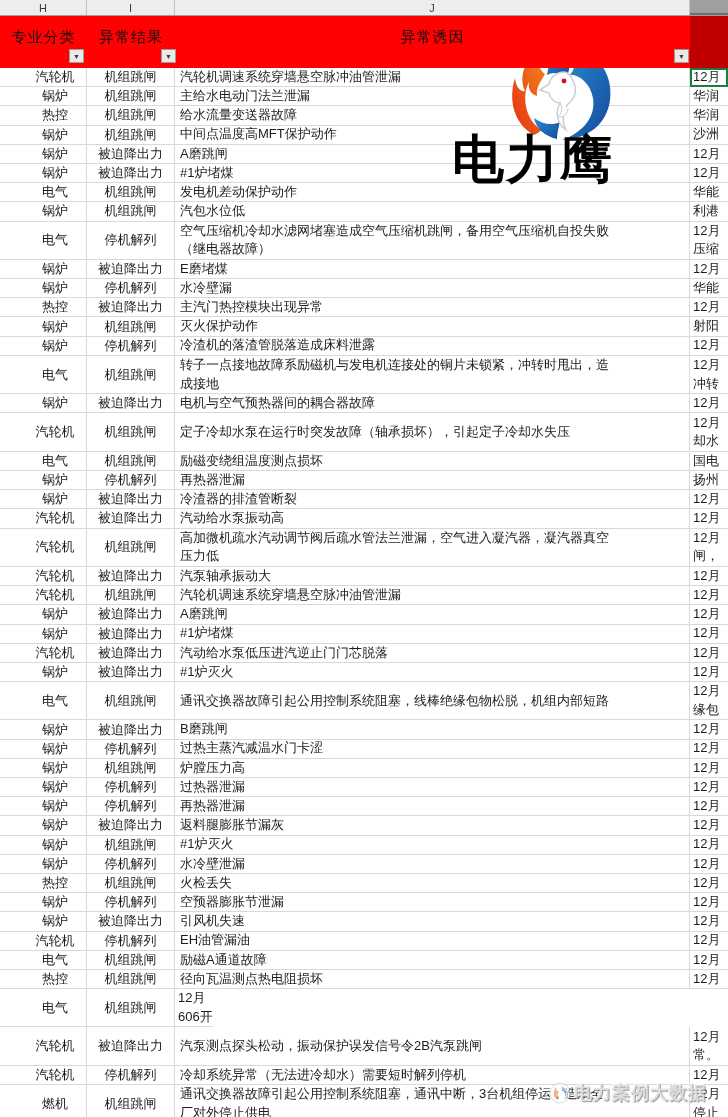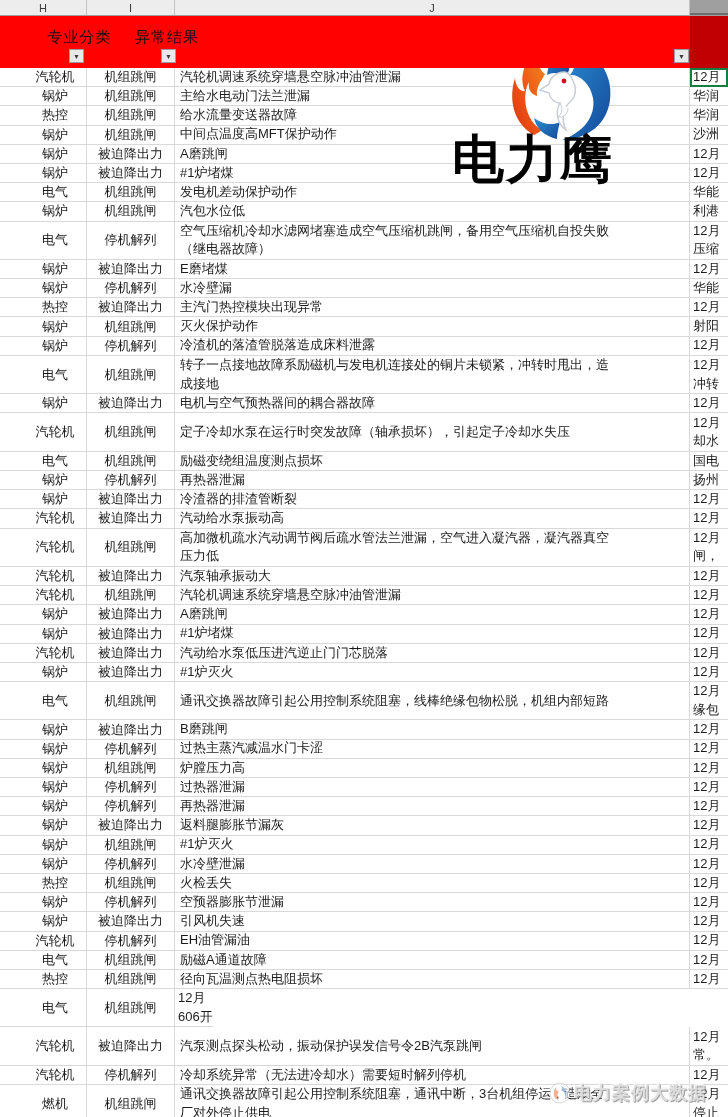--- a/index.html
+++ b/index.html
@@ -11,21 +11,21 @@
   .letters{position:absolute;left:0;top:0;width:728px;height:15px;background:#ededed;
            border-bottom:1px solid #9e9e9e;z-index:6;}
   .letters .ltr{position:absolute;top:0;height:15px;display:flex;align-items:center;justify-content:center;
                 font-size:11px;color:#3a3a3a;border-right:1px solid #c2c2c2;box-sizing:border-box;}
   .ltrH{left:0;width:87px;} .ltrI{left:87px;width:88px;} .ltrJ{left:175px;width:515px;}
   .ltrK{left:690px;width:38px;background:#9f9f9f;border-bottom:2px solid #6e6e6e;box-sizing:border-box;height:15px;position:absolute;}
 
   
   .hdr{position:absolute;left:0;top:15px;width:728px;height:53px;background:#fe0100;z-index:5;}
   .hdr .hcell{position:absolute;top:0;height:45px;display:flex;align-items:center;justify-content:center;
-              color:#111;font-size:15px;letter-spacing:1px;margin-left:36px;}
+              color:#111;font-size:15px;letter-spacing:1px;}
   .hH{left:0;width:87px;} .hI{left:87px;width:88px;} .hJ{left:175px;width:515px;}
   .hK{position:absolute;left:690px;top:0;width:38px;height:53px;background:#c00000;}
   .flt{position:absolute;top:34px;width:15px;height:14px;background:#e9e9e9;border:1px solid #9b9b9b;
        box-sizing:border-box;display:flex;align-items:center;justify-content:center;
        font-size:7px;color:#3c3c3c;line-height:1;z-index:6;}
   .fltH{left:69px;} .fltI{left:161px;} .fltJ{left:674px;}
 
   
   .grid{position:absolute;left:0;top:68px;width:728px;z-index:1;}
   .row{display:flex;width:728px;box-sizing:border-box;height:19.2px;}
@@ -59,20 +59,21 @@
   <div class="letters">
     <div class="ltr ltrH">H</div>
     <div class="ltr ltrI">I</div>
     <div class="ltr ltrJ">J</div>
     <div class="ltrK"></div>
   </div>
 
   <div class="hdr">
     <div class="hcell hH">专业分类</div>
     <div class="hcell hI">异常结果</div>
+    <div class="hcell hJ">异常诱因</div>
     <div class="hK"></div>
     <div class="flt fltH">▼</div>
     <div class="flt fltI">▼</div>
     <div class="flt fltJ">▼</div>
   </div>
 
   <div class="grid">
       <div class="row">
       <div class="c ch">汽轮机</div>
       <div class="c ci">机组跳闸</div>

